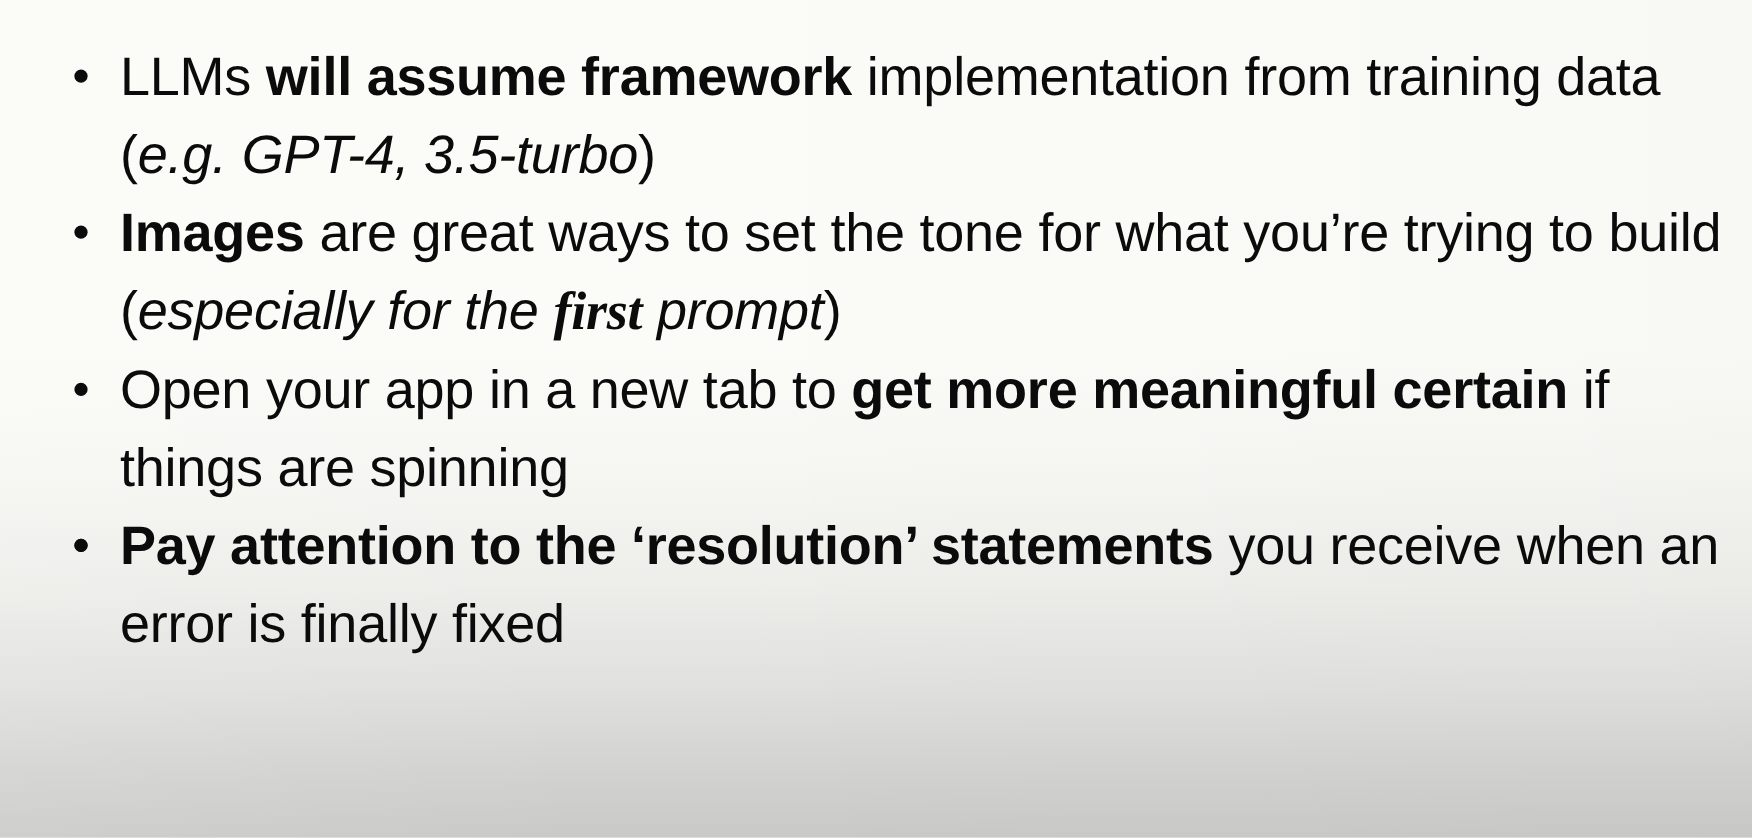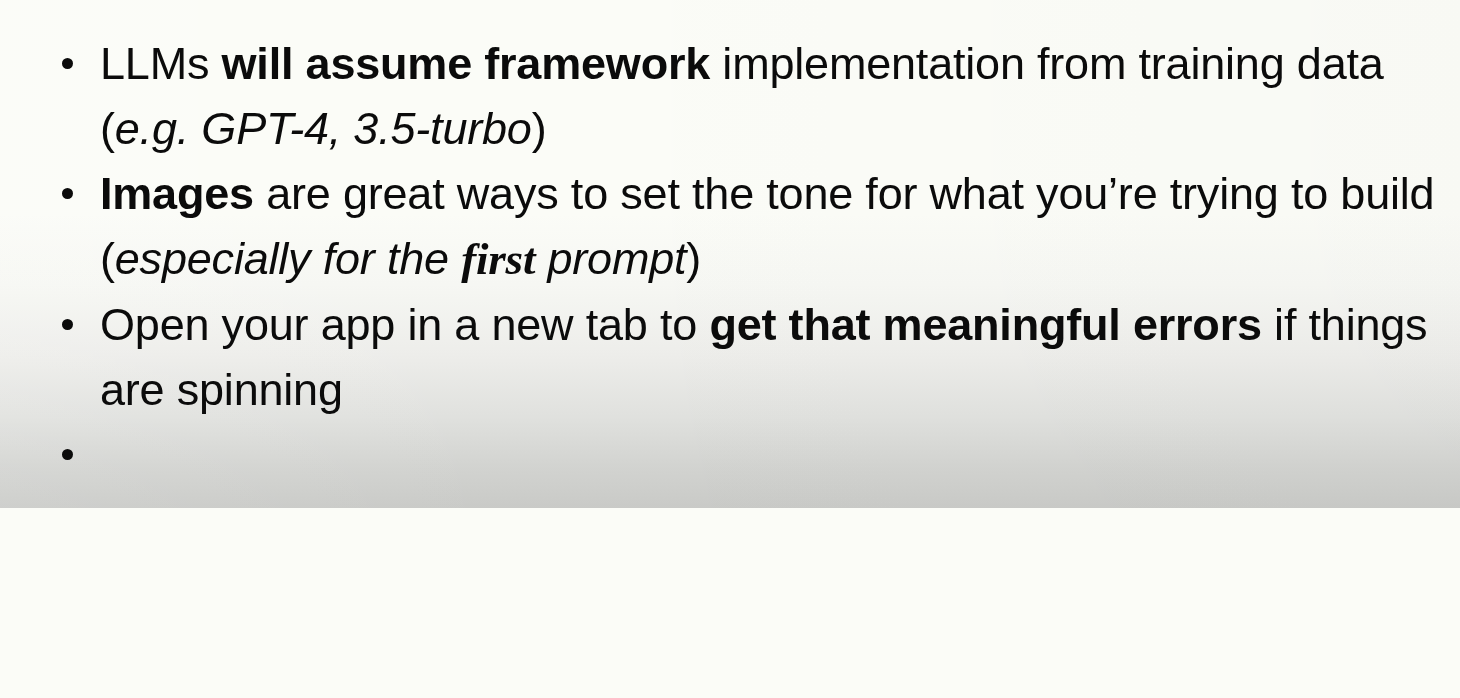--- a/index.html
+++ b/index.html
@@ -10,21 +10,21 @@
     width: 1460px;
     height: 698px;
     overflow: hidden;
     background: #FBFCF7;
     font-family: "Liberation Sans", "DejaVu Sans", sans-serif;
   }
 
   #slide {
     position: relative;
     width: 1460px;
-    height: 508px;
+    height: 698px;
     box-sizing: border-box;
     background: linear-gradient(
       to bottom,
       #FBFCF7 0%,
       #FBFCF7 42%,
       #F6F7F3 56%,
       #EDEDEA 70%,
       #E0E1DE 82%,
       #D2D3D0 92%,
       #C9CAC7 100%
@@ -92,19 +92,23 @@
     <li class="bullet-item">
       <span class="bullet-marker"></span>
       <span class="bullet-text">LLMs <b>will assume framework</b> implementation from training data (<i>e.g. GPT-4, 3.5-turbo</i>)</span>
     </li>
     <li class="bullet-item">
       <span class="bullet-marker"></span>
       <span class="bullet-text"><b>Images</b> are great ways to set the tone for what you’re trying to build (<i>especially for the <b>first</b> prompt</i>)</span>
     </li>
     <li class="bullet-item">
       <span class="bullet-marker"></span>
-      <span class="bullet-text">Open your app in a new tab to <b>get that meaningful errors</b> if things are spinning</span>
+      <span class="bullet-text">Open your app in a new tab to <b>get more meaningful certain</b> if things are spinning</span>
     </li>
     <li class="bullet-item">
       <span class="bullet-marker"></span>
+    </li>
+    <li class="bullet-item">
+      <span class="bullet-marker"></span>
+      <span class="bullet-text"><b>Pay attention to the ‘resolution’ statements</b> you receive when an error is finally fixed</span>
     </li>
   </ul>
 </div>
 
 </body></html>

